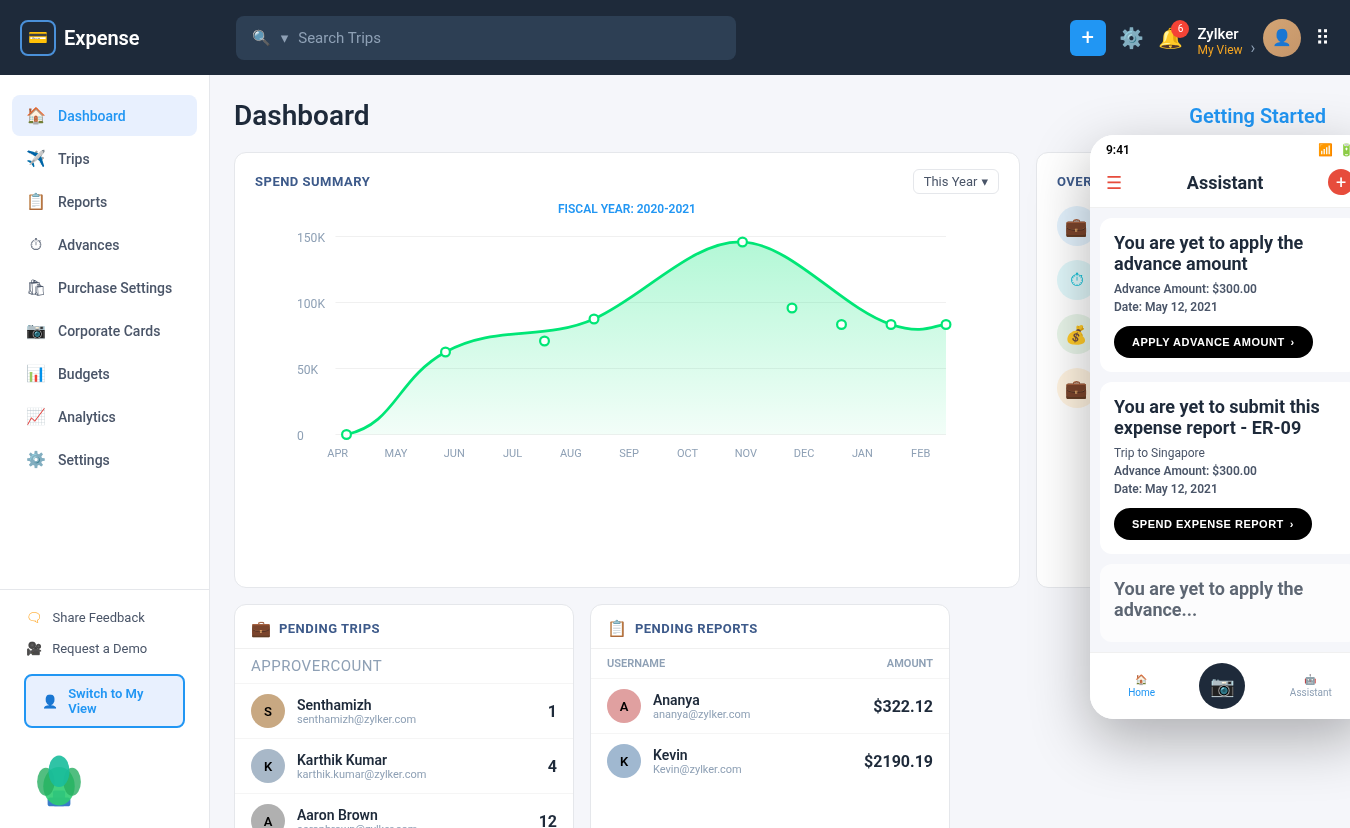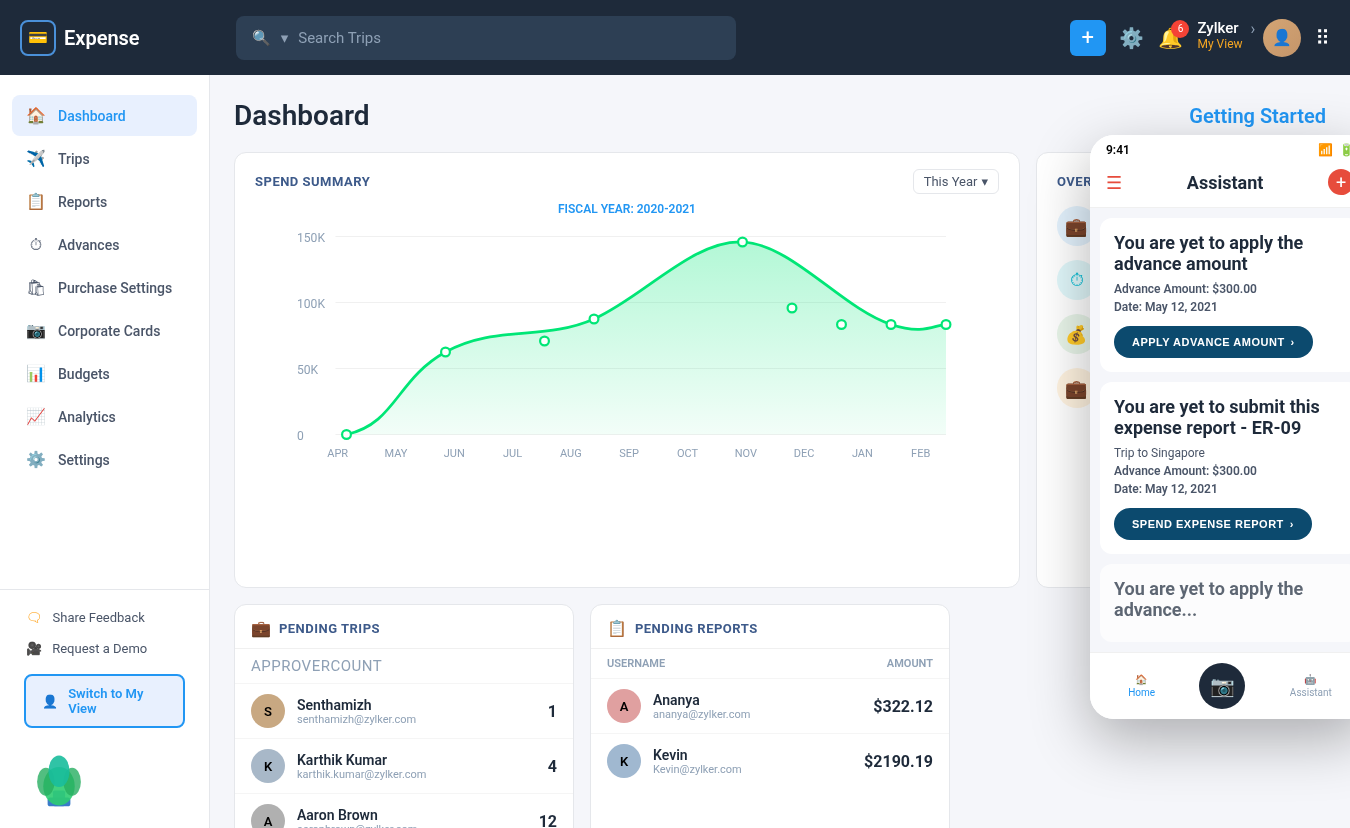--- a/index.html
+++ b/index.html
@@ -80,21 +80,21 @@
       font-size: 10px;
       width: 18px;
       height: 18px;
       border-radius: 50%;
       display: flex;
       align-items: center;
       justify-content: center;
     }
     .user-area {
       display: flex;
-      align-items: flex-start;
+      align-items: flex-end;
       gap: 8px;
       color: white;
       cursor: pointer;
     }
     .user-name { font-size: 15px; font-weight: 500; }
     .user-view { color: #f5a623; font-size: 12px; }
     .avatar {
       width: 38px;
       height: 38px;
       border-radius: 50%;
@@ -406,21 +406,21 @@
       color: #1e2a3a;
       margin-bottom: 8px;
     }
     .mobile-detail {
       font-size: 12px;
       color: #4a5568;
       margin-bottom: 4px;
     }
     .mobile-detail span { font-weight: 600; }
     .apply-btn {
-      background: #0c4a6e;
+      background: #000000;
       color: white;
       border: none;
       border-radius: 20px;
       padding: 10px 18px;
       font-size: 11px;
       font-weight: 700;
       letter-spacing: 0.5px;
       display: flex;
       align-items: center;
       gap: 6px;

